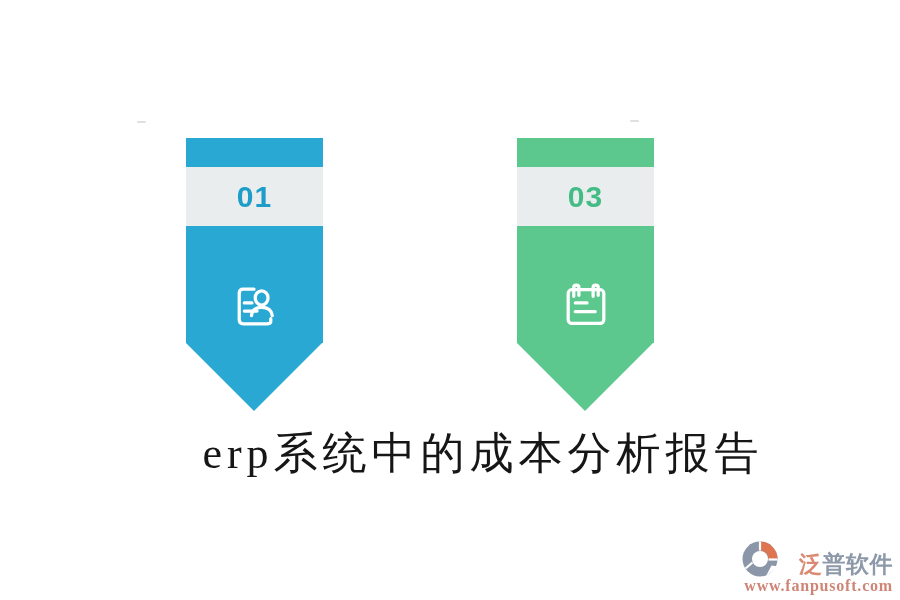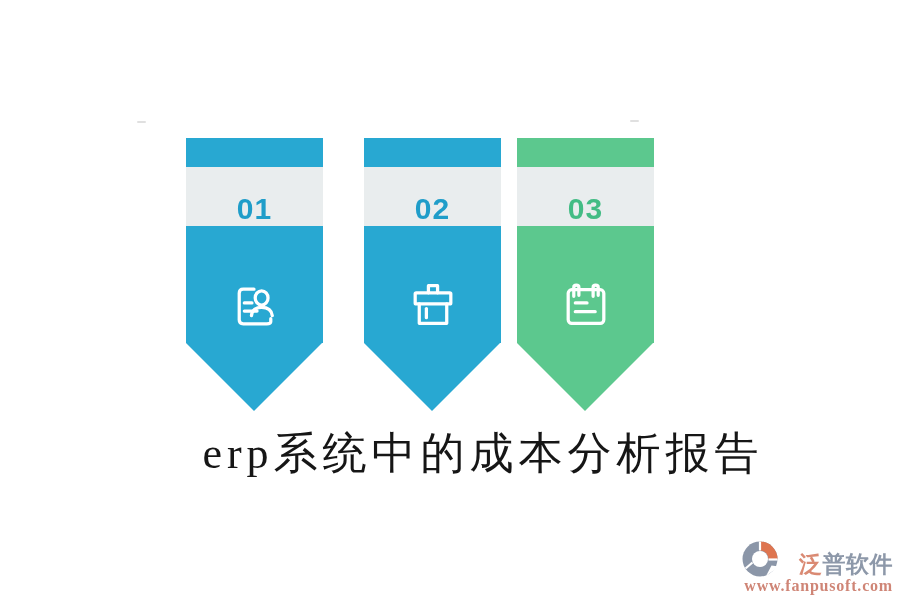--- a/index.html
+++ b/index.html
@@ -11,21 +11,21 @@
   
   .speck { position:absolute; height:2px; background:#cfcfcf; opacity:.65; border-radius:1px; }
   .speck1 { left:137px; top:121px; width:9px; }
   .speck2 { left:630px; top:120px; width:9px; }
 
   
   .banner { position:absolute; top:138px; width:137px; }
   .banner .top-strip { height:29px; background:var(--banner-color); }
   .banner .num-band {
     height:59px; background:var(--band-color);
-    display:flex; align-items:flex-end; justify-content:center;
+    display:flex; align-items:center; justify-content:center;
   }
   .banner .num {
     font-size:30px; font-weight:bold; letter-spacing:1px;
     color:var(--number-color);
   }
   .banner .body { position:relative; height:117px; background:var(--banner-color); }
   .banner .body svg { position:absolute; left:50%; top:50px; transform:translateX(-50%); }
   .banner .point {
     width:0; height:0;
     border-left:68.5px solid transparent;
@@ -74,37 +74,20 @@
           <ellipse cx="34.5" cy="21.5" rx="6.3" ry="7"></ellipse>
           <path d="M24.5 39 Q25.5 30.8 34.5 30.8 Q44 30.8 45 39"></path>
           <path d="M17.5 26.5 H25"></path>
           <path d="M17.5 34.5 H30"></path>
         </g>
       </svg>
     </div>
     <div class="point"></div>
   </div>
 
-  <div class="banner" style="left: 364px; --banner-color: #28a8d2; --band-color: #e9edee; --number-color: #1f9dc9;">
-    <div class="top-strip"></div>
-    <div class="num-band">
-      <span class="num">02</span>
-    </div>
-    <div class="body">
-      <svg width="57" height="57" viewBox="0 0 56 56">
-        <g class="icon-stroke">
-          <path d="M23.5 16.5 V9.5 H32.5 V16.5"></path>
-          <rect x="10.5" y="16.5" width="35" height="11" rx="1"></rect>
-          <path d="M14.5 27.5 V46.5 H41.5 V27.5"></path>
-          <path d="M21.5 32 V41"></path>
-        </g>
-      </svg>
-    </div>
-    <div class="point"></div>
-  </div>
 
   <div class="banner" style="left: 517px; --banner-color: #5cc88e; --band-color: #e9edee; --number-color: #43bc85;">
     <div class="top-strip"></div>
     <div class="num-band">
       <span class="num">03</span>
     </div>
     <div class="body">
       <svg width="57" height="57" viewBox="0 0 56 56">
         <g class="icon-stroke">
           <rect x="10.5" y="13.5" width="35" height="33" rx="3.5"></rect>

